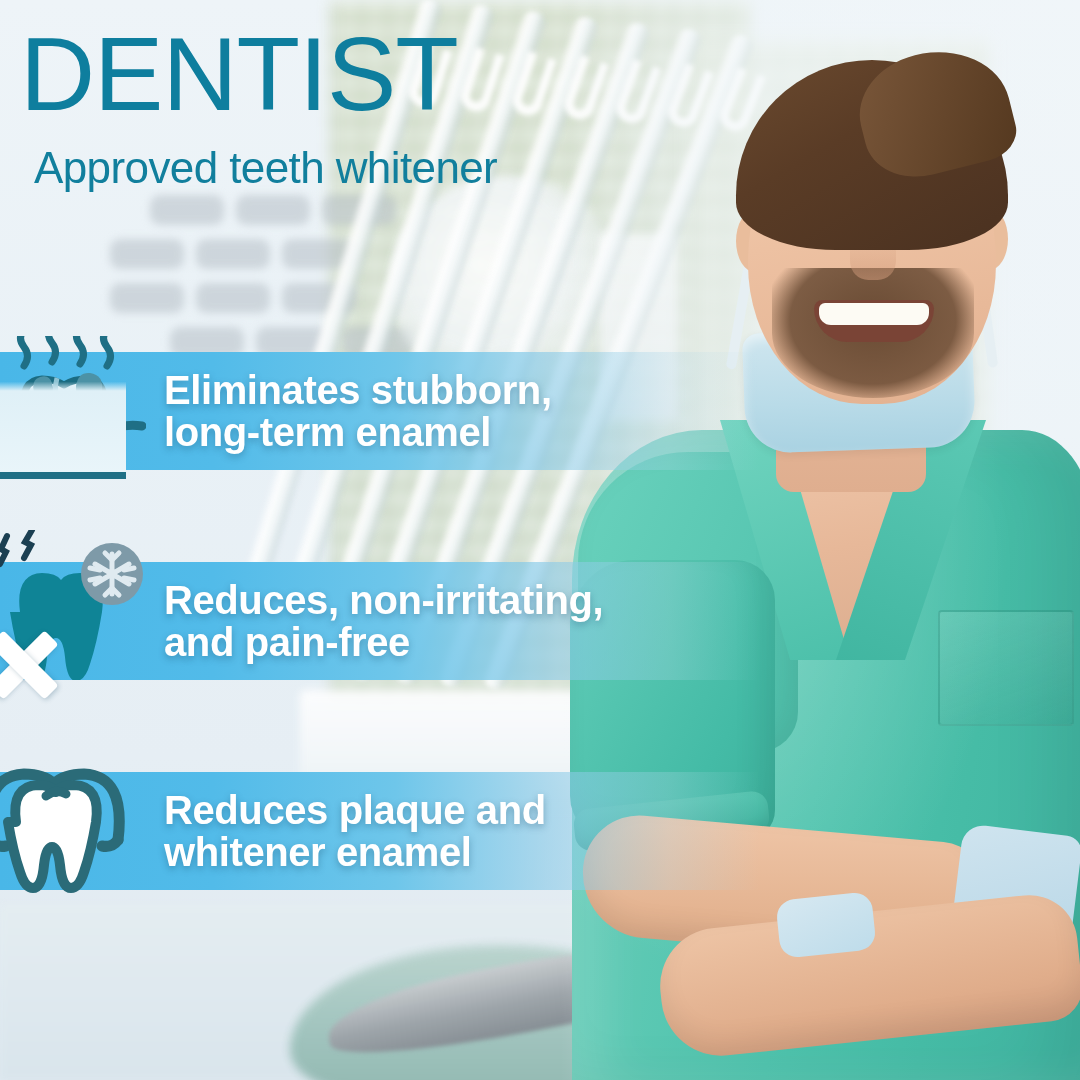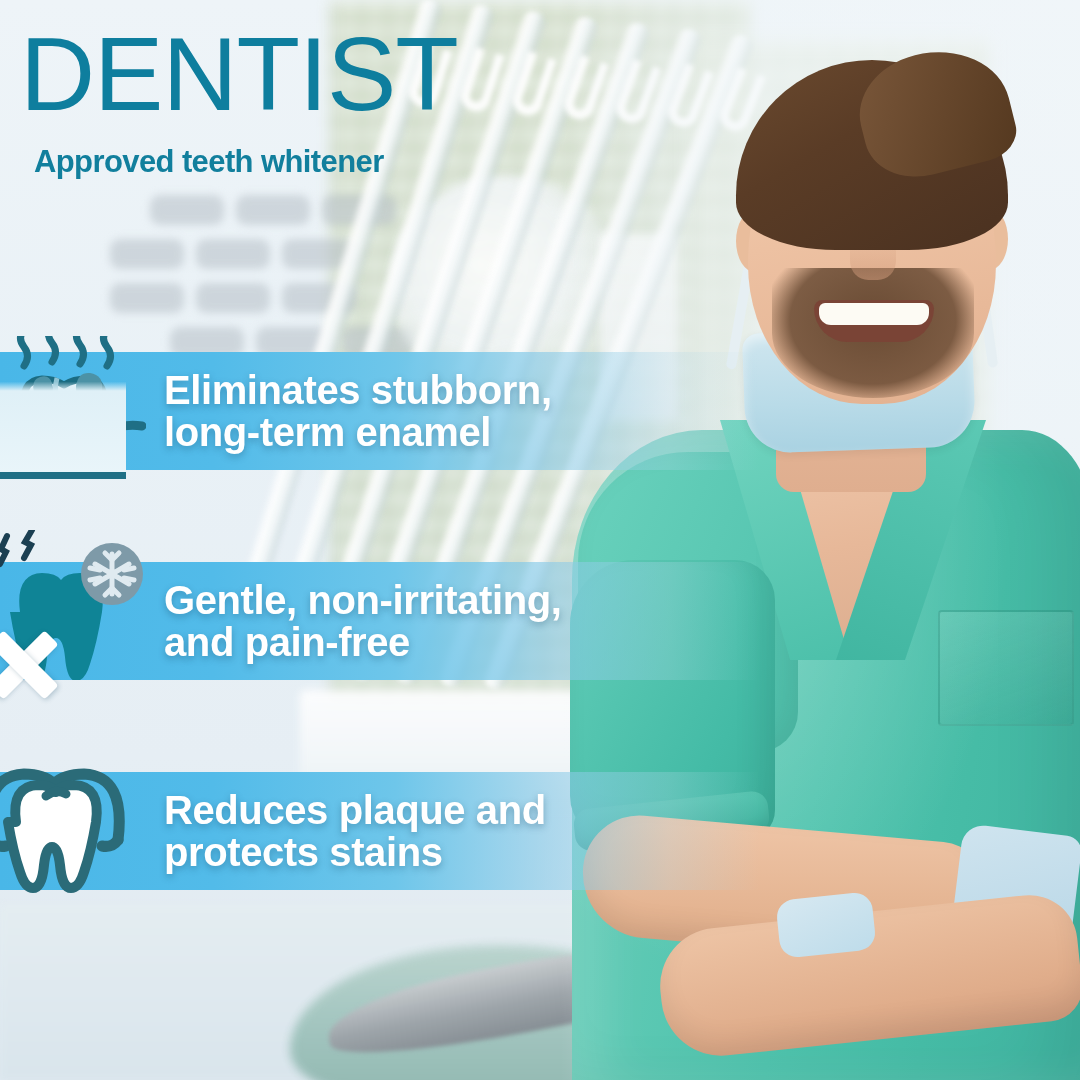--- a/index.html
+++ b/index.html
@@ -255,21 +255,21 @@
   }
   .icon2-x b{transform:rotate(45deg);} .icon2-x i{transform:rotate(-45deg);}
 
   
   .title{
     position:absolute;left:20px;top:22px;
     font-size:104px;font-weight:normal;letter-spacing:-1px;color:#0e7e9e;line-height:1;
   }
   .subtitle{
     position:absolute;left:34px;top:146px;
-    font-size:31px;font-weight:bold;letter-spacing:-.6px;color:#117f9d;line-height:1;
+    font-size:44px;font-weight:normal;letter-spacing:-.6px;color:#117f9d;line-height:1;
   }
 </style>
 </head>
 <body>
 
 <div id="poster">
 
   <div class="bg-layer">
     <div class="bg-wall"></div>
     <div class="bg-green-panel"></div>
@@ -392,30 +392,30 @@
           <path d="M118 24 v40 M101 34 l34 20 M135 34 l-34 20"></path>
           <path d="M118 30 l-7 -7 M118 30 l7 -7 M118 58 l-7 7 M118 58 l7 7"></path>
           <path d="M106 40 l-10 -2 M130 48 l10 2 M130 40 l10 -2 M106 48 l-10 2"></path>
         </g>
       </svg>
       <div class="icon2-x">
           <b></b>
           <i></i>
         </div>
     </div>
-    <div class="band-text">Gentle, non-irritating,
+    <div class="band-text">Reduces, non-irritating,
 and pain-free</div>
   </div>
 
   <div class="band" style="top:772px;">
     <div class="band-icon">
       <svg width="152" height="150" viewBox="0 0 152 150" style="position:absolute;left:-6px;top:-12px;">
         <path d="M2 96 q-8 -64 34 -66 q20 0 30 10 q10 -10 30 -10 q42 2 34 66" fill="none" stroke="#2b6b78" stroke-width="11" stroke-linecap="round"></path>
         <path d="M2 96 q6 8 16 6 M130 96 q-6 8 -16 6" fill="none" stroke="#2b6b78" stroke-width="11" stroke-linecap="round"></path>
         <path d="M28 78 q-5 -36 22 -37 q13 0 18 7 q5 -7 18 -7 q27 1 22 37 q-5 30 -12 50 q-5 16 -13 16 q-9 0 -11 -23 q-2 -18 -8 -18 q-6 0 -8 18 q-2 23 -11 23 q-8 0 -13 -16 q-7 -20 -12 -50 z" fill="#ffffff" stroke="#2b6b78" stroke-width="10" stroke-linejoin="round"></path>
         <path d="M58 52 q10 -8 20 -2" stroke="#2b6b78" stroke-width="9" fill="none" stroke-linecap="round"></path>
       </svg>
     </div>
     <div class="band-text">Reduces plaque and
-protects stains</div>
+whitener enamel</div>
   </div>
 
 </div>
 
 </body></html>

